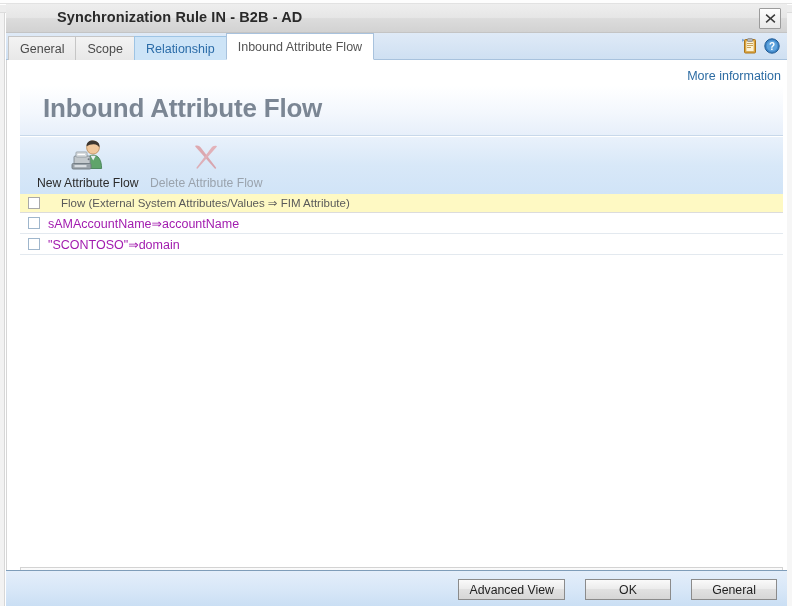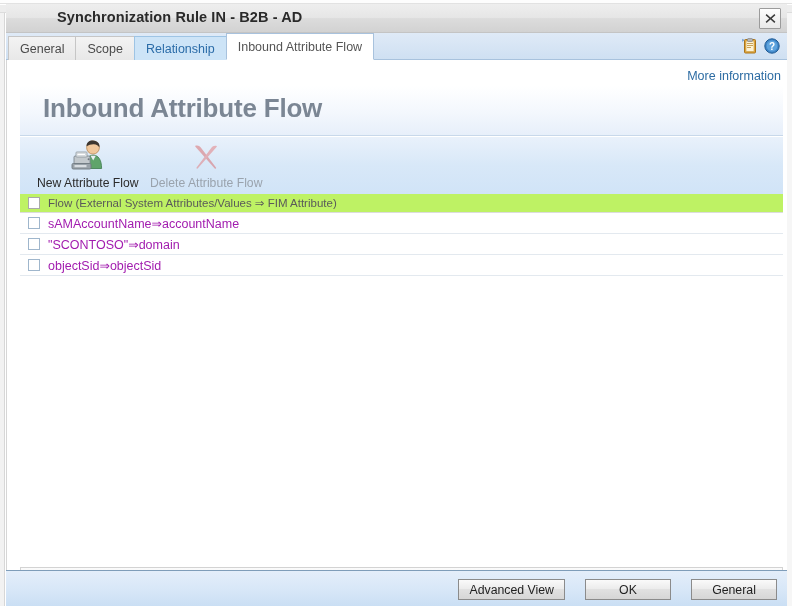--- a/index.html
+++ b/index.html
@@ -162,23 +162,24 @@
   .tool-item.disabled .tool-label { color: #9aa3ad; }
 
   
   .grid { position: absolute; left: 0; top: 108px; width: 763px; }
   .grid-header-row, .grid-row {
     display: flex; align-items: center;
     height: 20px;
     border-bottom: 1px solid #e3e9ef;
   }
   .grid-header-row {
-    background: #bef264;
+    background: #fef9c3;
     border-bottom: 1px solid #dcdcdc;
     height: 19px;
+    gap: 13px;
   }
   .grid-row { background: #ffffff; height: 21px; }
   .cell-check {
     width: 27px; display: flex; align-items: center; justify-content: center; flex: none;
   }
   .cbox {
     width: 12px; height: 12px;
     background: #ffffff;
     border: 1px solid #9fb6cc;
     display: block;
@@ -357,26 +358,20 @@
           <div class="cell-text">sAMAccountName⇒accountName</div>
         </div>
 
         <div class="grid-row">
           <div class="cell-check">
             <span class="cbox"></span>
           </div>
           <div class="cell-text">"SCONTOSO"⇒domain</div>
         </div>
 
-        <div class="grid-row">
-          <div class="cell-check">
-            <span class="cbox"></span>
-          </div>
-          <div class="cell-text">objectSid⇒objectSid</div>
-        </div>
 
       </div>
     </div>
 
     <div class="pager-bar">
       <span class="pager-total">3 items total</span>
       <span class="pager-label">Page</span>
       <input class="pager-input" value="1" style="">
       <span class="pager-of">of 1</span>
       <span class="pager-navs">

